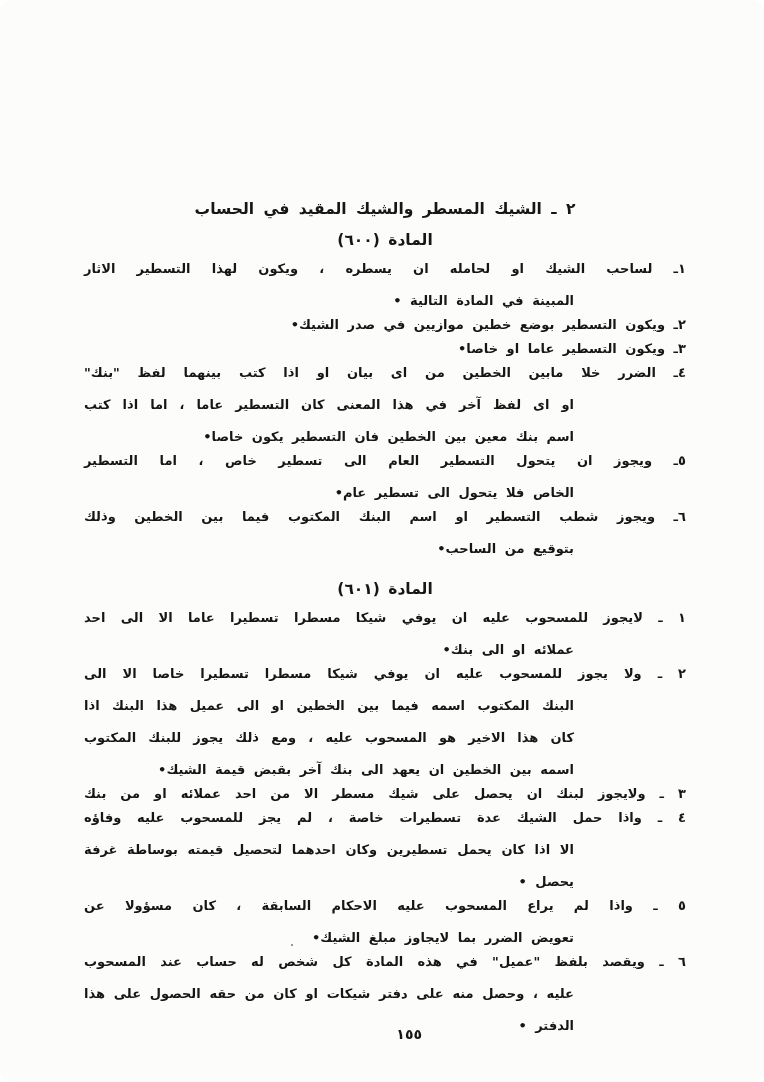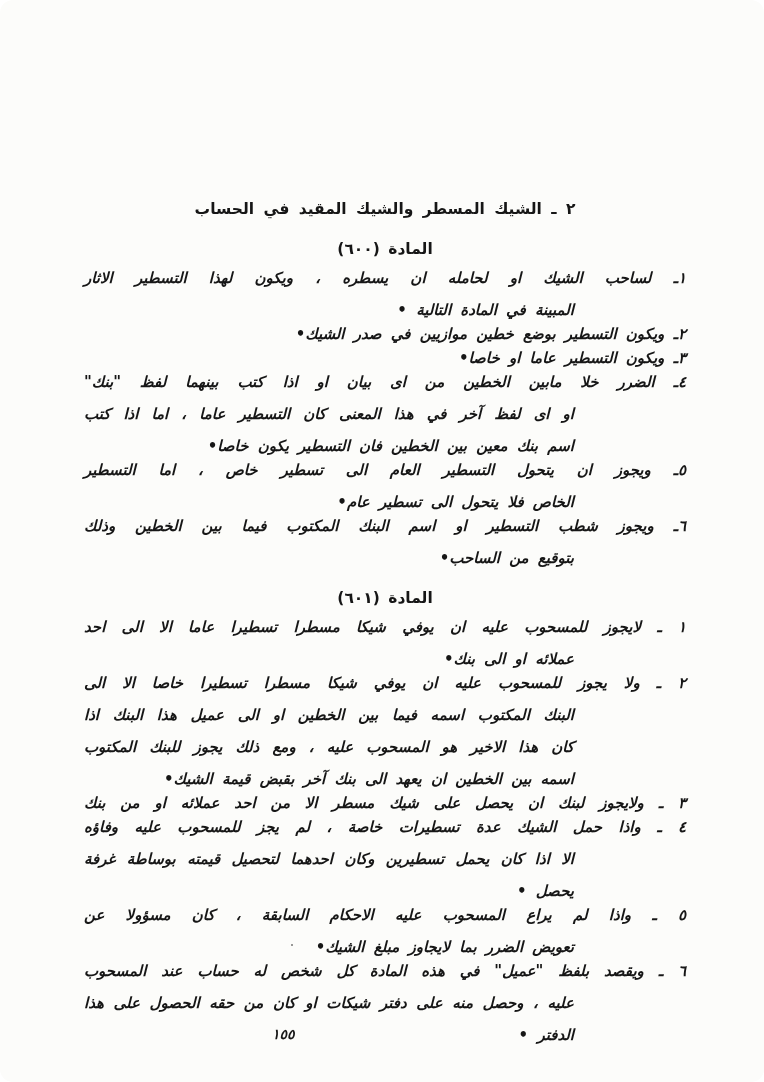--- a/index.html
+++ b/index.html
@@ -30,53 +30,51 @@
     font-size: 15.5px;
     line-height: 26px;
     letter-spacing: 0.3px;
     word-spacing: 4px;
     white-space: nowrap;
   }
   .article-header {
     text-align: center;
     font-size: 15.5px;
     line-height: 26px;
-    margin-top: 14px;
+    margin-top: 5px;
     margin-bottom: 4px;
     word-spacing: 3px;
   }
   .article + .article .article-header {
     margin-top: 15px;
   }
   .line {
-    font-size: 15px;
+    font-size: 13px;
     line-height: 24px;
     text-align: right;
     letter-spacing: 0.3px;
     word-spacing: 4px;
-    font-style: italic;
   }
   .line.cont {
     padding-right: 112px;
     margin-top: 8px;
   }
   .line.fill {
     text-align: justify;
     text-align-last: justify;
   }
   .page-number {
     position: absolute;
     top: 1026px;
     left: 272px;
     width: 150px;
-    text-align: left;
+    text-align: right;
     font-size: 14px;
     letter-spacing: 2px;
     direction: rtl;
-    font-style: italic;
   }
   .artifact-dot {
     position: absolute;
     left: 291px;
     top: 944px;
     width: 2px;
     height: 2px;
     background: #555;
     border-radius: 50%;
     opacity: 0.8;

